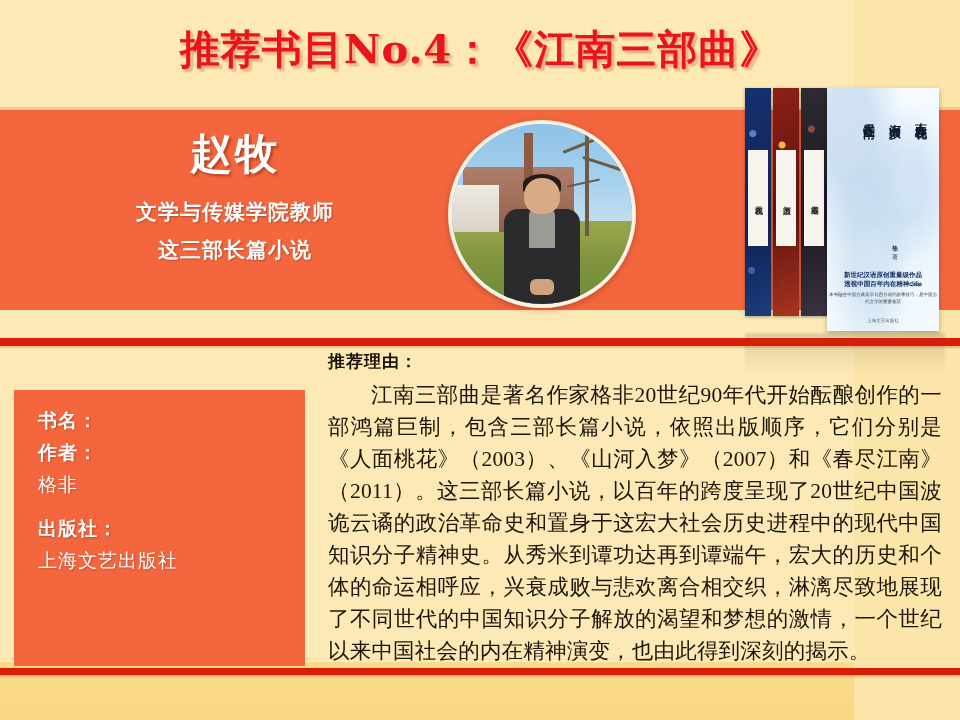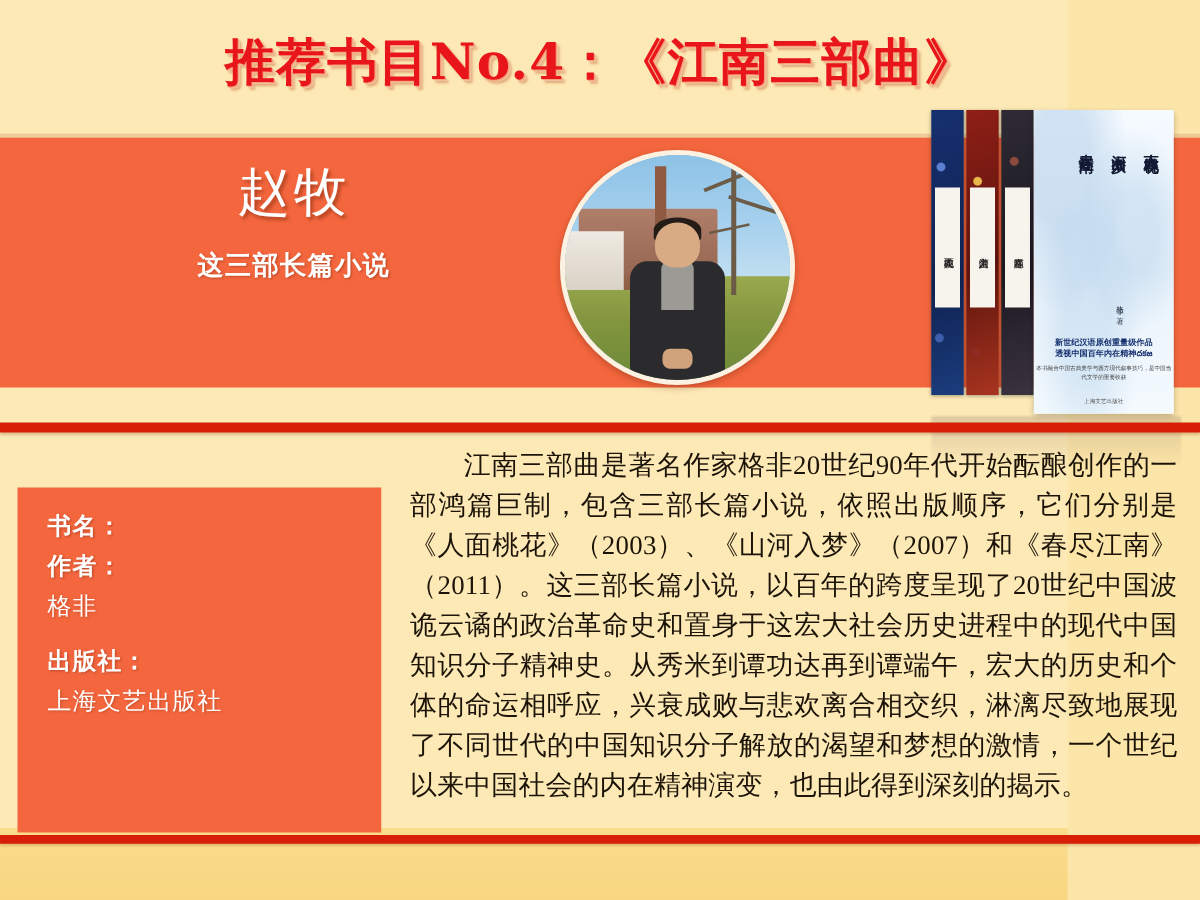--- a/index.html
+++ b/index.html
@@ -40,21 +40,21 @@
     background:#e8c08d;opacity:.75;
   }
 
   
   .speaker{
     position:absolute;left:60px;top:126px;width:350px;
     text-align:center;color:#ffffff;
     font-family:"DejaVu Sans","Liberation Sans",sans-serif;
   }
   .speaker-name{
-    font-size:42px;font-weight:normal;letter-spacing:3px;
+    font-size:42px;font-weight:bold;letter-spacing:3px;
     text-shadow:2px 2px 3px rgba(120,35,10,.55);
     margin-bottom:16px;
   }
   .speaker-line{
     font-size:21px;font-weight:bold;letter-spacing:1px;
     text-shadow:1px 1px 2px rgba(120,35,10,.45);
     margin-top:10px;
   }
 
   
@@ -196,20 +196,21 @@
 <div id="slide">
 
   <div class="title-wrap">
     <span class="title">推荐书目No.4：《江南三部曲》</span>
   </div>
 
   <div class="hero-band"></div>
 
   <div class="speaker">
     <div class="speaker-name">赵牧</div>
+    <div class="speaker-line">文学与传媒学院教师</div>
     <div class="speaker-line">这三部长篇小说</div>
   </div>
 
   <div class="portrait">
     <div class="p-sky"></div>
     <div class="p-grass"></div>
     <div class="p-bldg"></div>
     <div class="p-portico"></div>
     <div class="p-chimney"></div>
     <div class="p-tree">
@@ -258,16 +259,17 @@
 
   <div class="info-card">
     <div class="info-label">书名：</div>
     <div class="info-label">作者：</div>
     <div class="info-value">格非</div>
     <div class="info-label">出版社：</div>
     <div class="info-value last">上海文艺出版社</div>
   </div>
 
   <div class="reason">
+    <div class="reason-title">推荐理由：</div>
     <div class="reason-body">江南三部曲是著名作家格非20世纪90年代开始酝酿创作的一部鸿篇巨制，包含三部长篇小说，依照出版顺序，它们分别是《人面桃花》（2003）、《山河入梦》（2007）和《春尽江南》（2011）。这三部长篇小说，以百年的跨度呈现了20世纪中国波诡云谲的政治革命史和置身于这宏大社会历史进程中的现代中国知识分子精神史。从秀米到谭功达再到谭端午，宏大的历史和个体的命运相呼应，兴衰成败与悲欢离合相交织，淋漓尽致地展现了不同世代的中国知识分子解放的渴望和梦想的激情，一个世纪以来中国社会的内在精神演变，也由此得到深刻的揭示。</div>
   </div>
 
 </div>
 
 </body></html>

